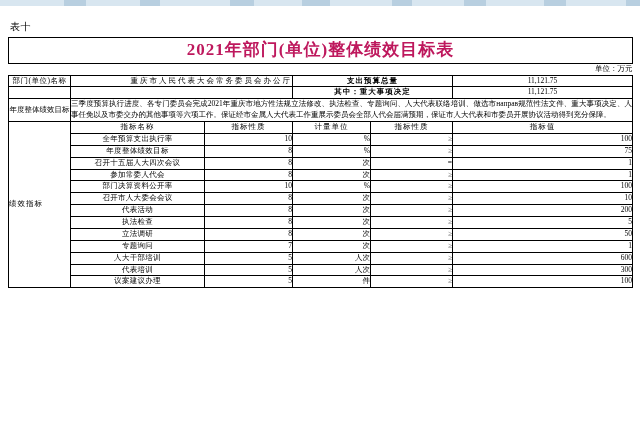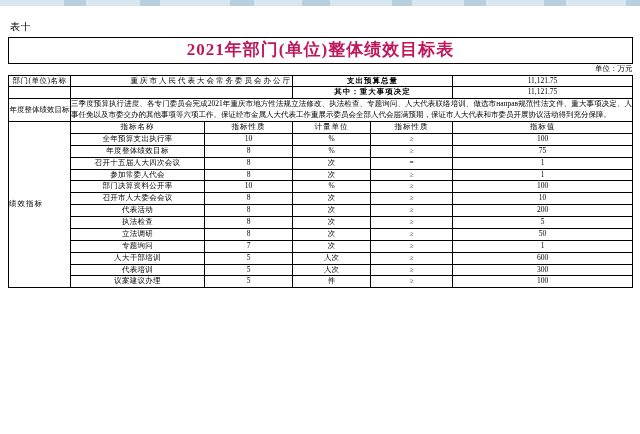--- a/index.html
+++ b/index.html
@@ -119,21 +119,21 @@
     font-size: 8px;
     letter-spacing: 1px;
   }
   .ind-name {
     text-align: center;
     font-size: 7.5px;
     padding: 3px 0;
     letter-spacing: 0.3px;
   }
   .ind-num, .ind-unit, .ind-dir, .ind-val {
-    text-align: center;
+    text-align: right;
     font-size: 7.5px;
     padding: 3px 0;
   }
 </style>
 </head>
 <body>
 
 <div class="page">
 
   <div class="topbar">

